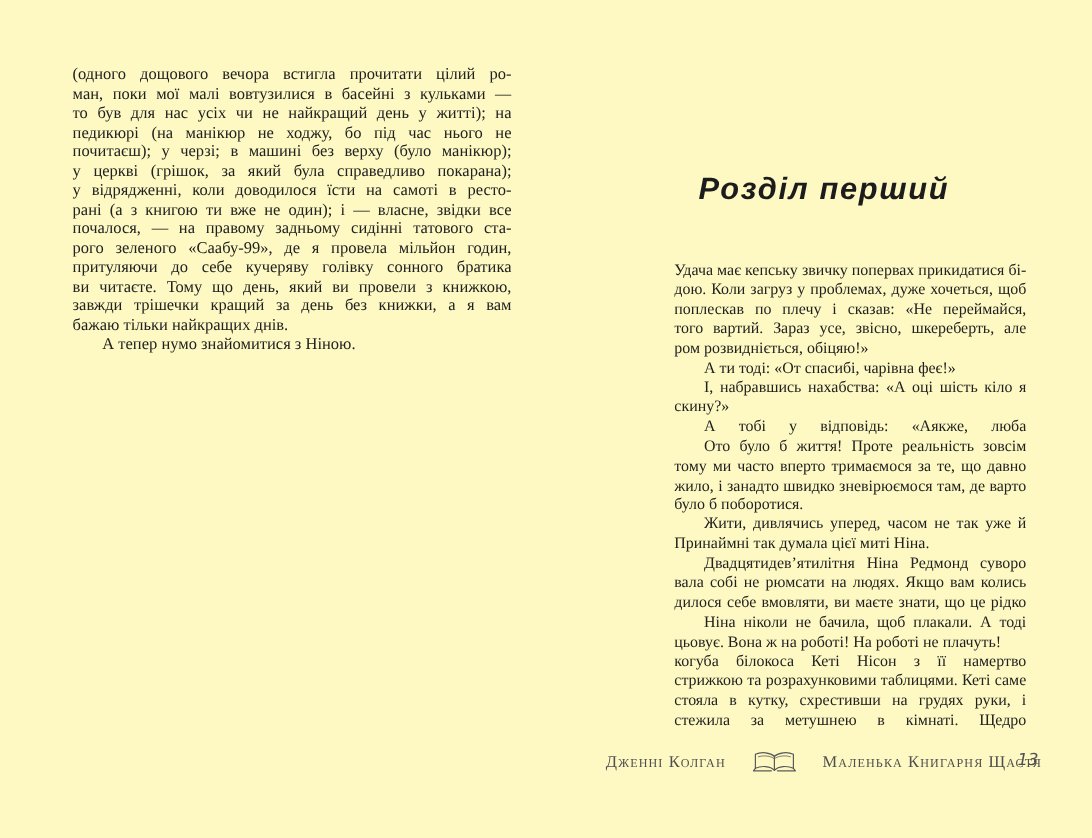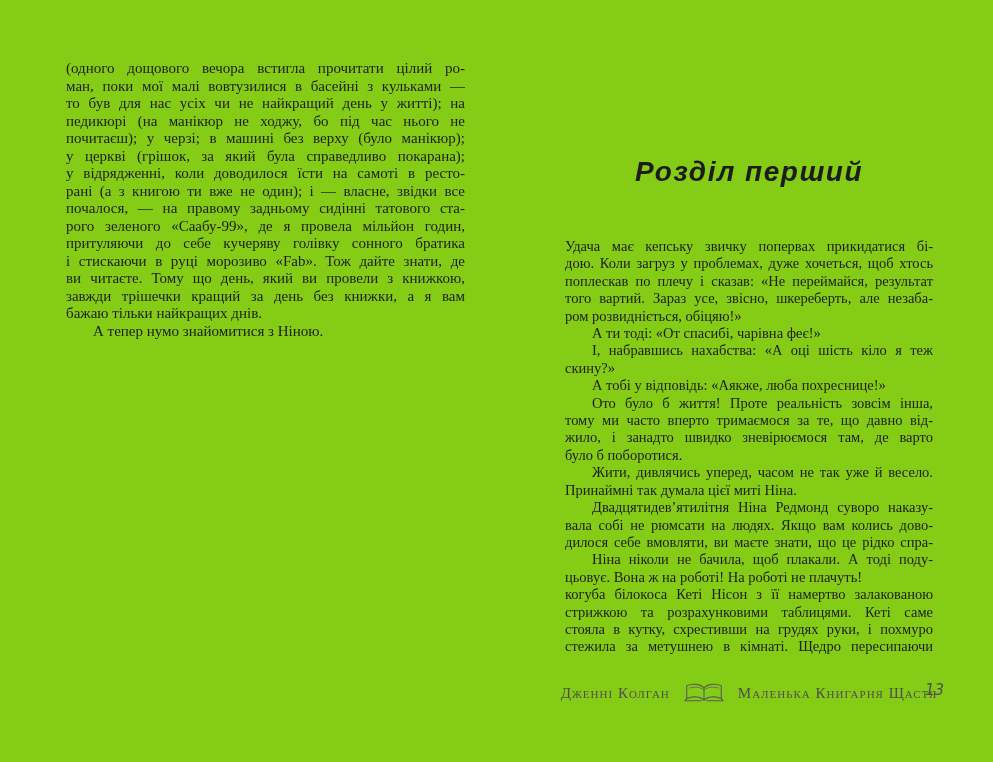--- a/index.html
+++ b/index.html
@@ -10,39 +10,39 @@
   body {
     width: 993px;
     height: 762px;
     position: relative;
     overflow: hidden;
     font-family: "Liberation Serif", "DejaVu Serif", serif;
   }
   .spread {
     position: absolute;
     inset: 0;
-    background: #84cc16;
+    background: #fef9c3;
   }
   
   .col {
     position: absolute;
     color: #212121;
   }
   .col.left {
     left: 66px;
     top: 60px;
     width: 399px;
   }
   .col.right {
     left: 565px;
     top: 238px;
     width: 368px;
   }
   .col.left .ln  { font-size: 15px;   line-height: 17.5px; }
-  .col.right .ln { font-size: 14.5px; line-height: 17.4px; }
+  .col.right .ln { font-size: 14.5px; line-height: 17.4px; margin-left: 48px; }
   .ln {
     text-align: justify;
     text-align-last: justify;
     white-space: normal;
     overflow: hidden;
     max-height: 18px;
   }
   .ln.end { text-align-last: left; }
   .ln.ind { text-indent: 27px; }
   
@@ -64,21 +64,21 @@
   
   .footer {
     position: absolute;
     left: 565px;
     top: 680px;
     width: 368px;
     height: 26px;
     display: flex;
     align-items: center;
     justify-content: center;
-    gap: 14px;
+    gap: 24px;
     color: #4f4f4f;
     text-align: center;
   }
   .footer .cap {
     font-family: "Liberation Serif", serif;
     font-variant: small-caps;
     font-size: 15px;
     letter-spacing: 1px;
     white-space: nowrap;
   }
@@ -109,21 +109,20 @@
       <div class="ln">ман, поки мої малі вовтузилися в басейні з кульками —</div>
       <div class="ln">то був для нас усіх чи не найкращий день у житті); на</div>
       <div class="ln">педикюрі (на манікюр не ходжу, бо під час нього не</div>
       <div class="ln">почитаєш); у черзі; в машині без верху (було манікюр);</div>
       <div class="ln">у церкві (грішок, за який була справедливо покарана);</div>
       <div class="ln">у відрядженні, коли доводилося їсти на самоті в ресто-</div>
       <div class="ln">рані (а з книгою ти вже не один); і — власне, звідки все</div>
       <div class="ln">почалося, — на правому задньому сидінні татового ста-</div>
       <div class="ln">рого зеленого «Саабу-99», де я провела мільйон годин,</div>
       <div class="ln">притуляючи до себе кучеряву голівку сонного братика</div>
-      <div class="ln">і стискаючи в руці морозиво «Fab». Тож дайте знати, де</div>
       <div class="ln">ви читаєте. Тому що день, який ви провели з книжкою,</div>
       <div class="ln">завжди трішечки кращий за день без книжки, а я вам</div>
       <div class="ln end">бажаю тільки найкращих днів.</div>
       <div class="ln ind end">А тепер нумо знайомитися з Ніною.</div>
     </div>
 
   <div class="heading">Розділ перший</div>
 
   <div class="col right">
       <div class="ln">Удача має кепську звичку попервах прикидатися бі-</div>

